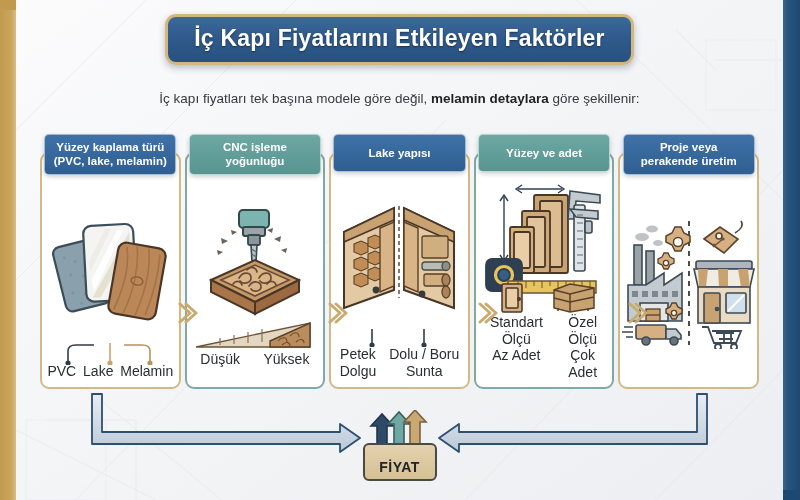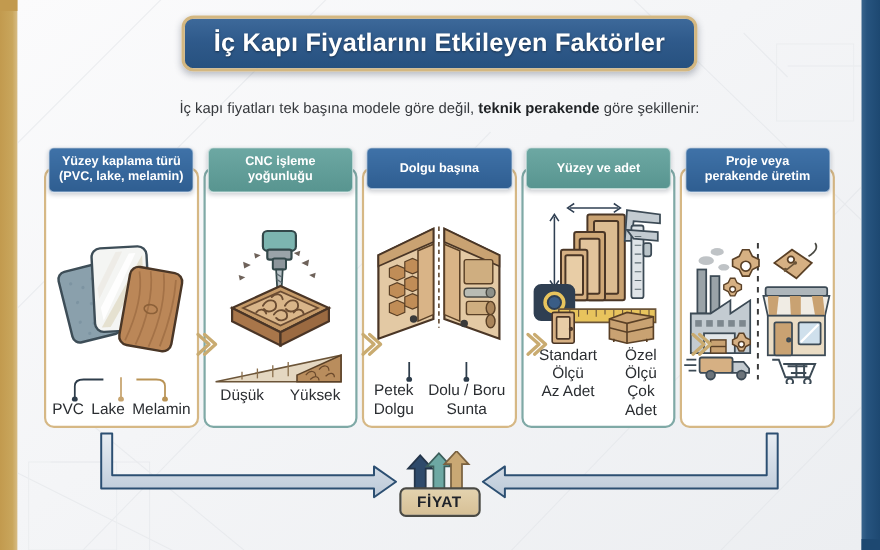--- a/index.html
+++ b/index.html
@@ -92,21 +92,21 @@
   .flow { position:absolute; left:24px; right:24px; top:392px; height:72px; }
   .fiyat {
     position:absolute; left:50%; transform:translateX(-50%); top:18px;
     width:74px;
   }
   .fiyat-box {
     position:relative; margin-top:-1px;
     background:linear-gradient(180deg,#e3d2ae,#d6c096);
     border:2px solid #4a4a44; border-radius:6px;
     text-align:center; font-size:14px; font-weight:bold; color:#20232a;
-    padding:3px 0 4px;
+    padding:14px 0 4px;
     letter-spacing:.5px;
   }
 </style>
 </head>
 <body>
 
 <div id="page">
 
   <div class="edge-left"></div>
   <div class="edge-right"></div>
@@ -129,21 +129,21 @@
       </svg>
     </div>
 
     <div class="title-wrap">
       <div class="title-bar">
         <h1>İç Kapı Fiyatlarını Etkileyen Faktörler</h1>
       </div>
     </div>
 
     <div class="subtitle">
-      <span>İç kapı fiyatları tek başına modele göre değil, </span><b>teknik perakende</b><span> göre şekillenir:</span>
+      <span>İç kapı fiyatları tek başına modele göre değil, </span><b>melamin detaylara</b><span> göre şekillenir:</span>
     </div>
 
     <div class="cols">
 
       <div class="col blue">
         <div class="card"></div>
         <div class="badge" style="white-space:pre-line">Yüzey kaplama türü
 (PVC, lake, melamin)</div>
         <div class="art">
           <svg width="130" height="130" viewBox="0 0 130 130">
@@ -258,21 +258,21 @@
                 <path d="M106 21 c4 -4 8 -3 8 1"></path>
             </g>
           </svg>
           <span class="lg">Düşük</span>
           <span class="lg">Yüksek</span>
         </div>
       </div>
 
       <div class="col blue">
         <div class="card"></div>
-        <div class="badge" style="white-space:pre-line">Dolgu başına</div>
+        <div class="badge" style="white-space:pre-line">Lake yapısı</div>
         <div class="art">
           <svg width="126" height="124" viewBox="0 0 126 124">
 
             <path d="M8 34 L58 10 L58 92 L8 110 Z" fill="#e3c9a4" stroke="#4a3626" stroke-width="2"></path>
             <path d="M8 34 L58 10 L58 22 L8 44 Z" fill="#c9a272" stroke="#4a3626" stroke-width="1.6"></path>
             <g fill="#c08d57" stroke="#5a4026" stroke-width="1.1">
               <path d="M18 46 l7 -3 7 3 v8 l-7 3 -7 -3 z"></path>
               <path d="M32 40 l7 -3 7 3 v8 l-7 3 -7 -3 z"></path>
               <path d="M18 62 l7 -3 7 3 v8 l-7 3 -7 -3 z"></path>
               <path d="M32 56 l7 -3 7 3 v8 l-7 3 -7 -3 z"></path>

